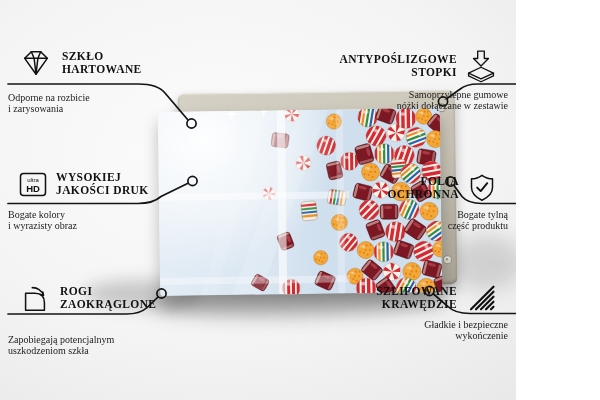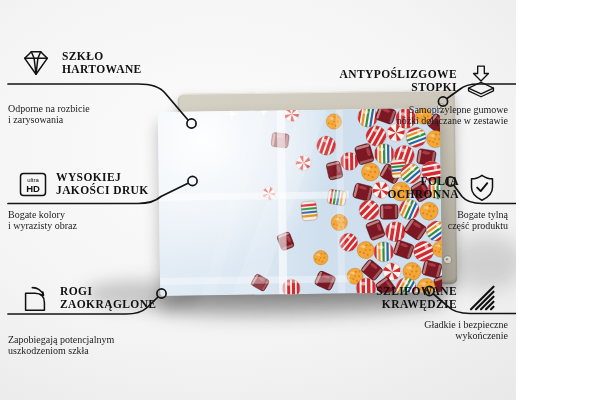--- a/index.html
+++ b/index.html
@@ -28,24 +28,24 @@
   .callout .icon{flex:0 0 auto;display:flex;align-items:center}
   .callout .icon svg{stroke:#111;fill:none;stroke-linejoin:round;stroke-linecap:round}
   .callout .title{font-weight:bold;font-size:11.5px;letter-spacing:.4px;line-height:13.5px;white-space:nowrap}
   .callout .title span{display:block}
   .callout .sub{font-size:10px;line-height:11px;color:#1c1c1c}
   .callout .sub span{display:block}
   .callout.left{left:8px}
   .callout.left .head{padding-left:11px}
   .callout.right{right:8px;text-align:right}
   .callout.right .head{justify-content:flex-end;padding-right:12px}
-  #co-tl{top:46px}  #co-tl .sub{margin-top:23px}
+  #co-tl{top:46px}  #co-tl .sub{margin-top:12px}
   #co-lm{top:167px} #co-lm .sub{margin-top:8px}
   #co-bl{top:281px} #co-bl .sub{margin-top:19px}
-  #co-tr{top:64px}  #co-tr .sub{margin-top:6px}
+  #co-tr{top:49px}  #co-tr .sub{margin-top:6px}
   #co-rm{top:171px} #co-rm .sub{margin-top:4px}
   #co-br{top:281px} #co-br .sub{margin-top:4px}
   .hdbox{font-family:"Liberation Sans","DejaVu Sans",sans-serif}
 </style>
 </head>
 <body>
 
 <div class="stage">
 
   <div class="shadow" id="shadow-left"></div>

